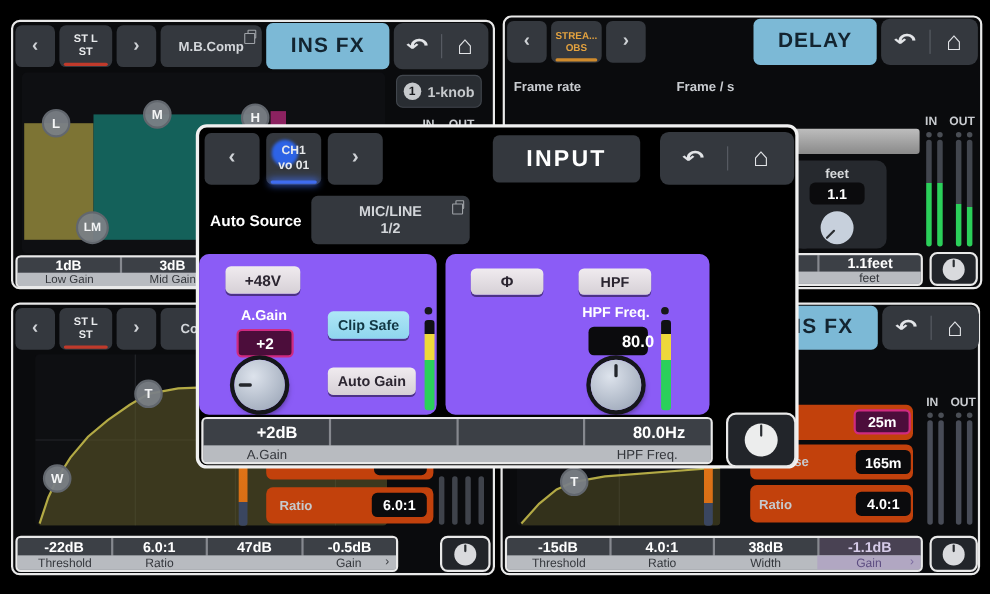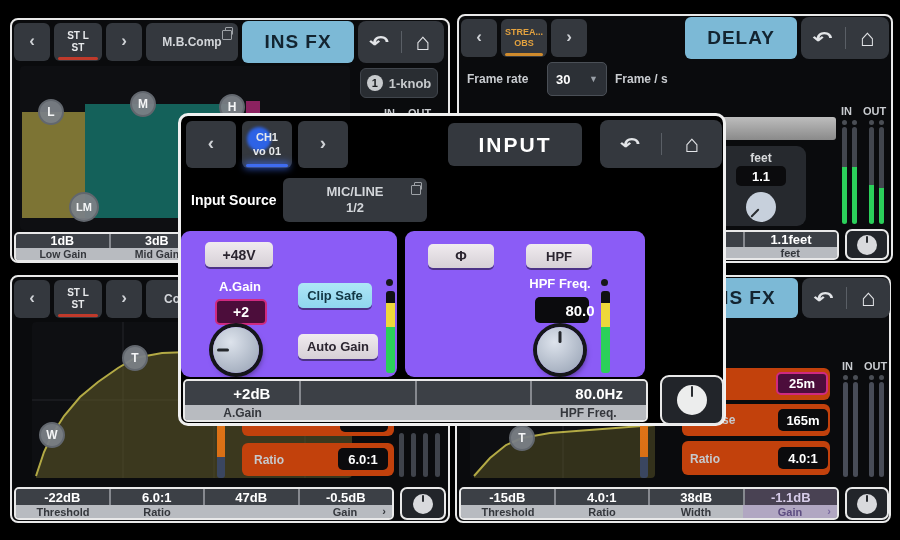--- a/index.html
+++ b/index.html
@@ -24,21 +24,21 @@
   .icon-home{font-size:24px;color:#e3e5e8;line-height:0.9;}
   .copy-icon{position:absolute;top:4px;right:5px;width:8px;height:8px;border:1px solid #9ea2a7;border-radius:1px;}
   .copy-icon::before{content:"";position:absolute;left:-4px;top:2px;width:8px;height:8px;
        border:1px solid #9ea2a7;background:#34383e;border-radius:1px;}
   .footer{position:absolute;border:2px solid #e9e9e9;border-radius:5px;overflow:hidden;
           display:flex;flex-direction:column;background:#86898f;}
   .fvals{display:flex;gap:2px;background:#86898f;flex:1;}
   .fvals .cell{flex:1;background:#3c4046;color:#fff;font-size:13px;font-weight:bold;
                display:flex;align-items:center;justify-content:center;}
   .flabs{display:flex;background:#b8bbc0;height:13px;}
-  .flabs .cell{flex:1;color:#34373c;font-size:11px;font-weight:bold;display:flex;
+  .flabs .cell{flex:1;color:#34373c;font-size:11px;font-weight:normal;display:flex;
                align-items:center;justify-content:center;position:relative;}
   .flabs .chev{position:absolute;right:6px;top:0;font-size:11px;}
   .footer-sm .fvals .cell{font-size:12.5px;}
   .footer-sm .flabs{height:12px;}
   .footer-sm .flabs .cell{font-size:10.5px;}
   .footer-lg .fvals .cell{font-size:15px;padding-left:20px;}
   .footer-lg .flabs{height:15px;}
   .footer-lg .flabs .cell{font-size:12px;}
   .cell.pval{background:#494253;color:#d6cbe8;}
   .cell.plab{background:#b1a7c2;color:#5c4c80;}
@@ -173,24 +173,20 @@
       </div>
     <div class="btn title-btn" style="left:226px;top:1px;width:112px;height:42px;">
         <span>DELAY</span>
       </div>
     <div class="navbox" style="left:342px;top:1px;width:88px;height:42px;">
       <span class="half icon-undo">↶</span>
       <span class="sep"></span>
       <span class="half icon-home">⌂</span>
     </div>
     <div class="smalllabel" style="left:8px;top:56px;color:#c9ccd0;font-size:12px;"><span>Frame rate</span></div>
-    <div class="dropdown" style="left:88px;top:46px;width:60px;height:34px;">
-      <span>30</span>
-      <span class="caret">▼</span>
-    </div>
     <div class="smalllabel" style="left:156px;top:56px;color:#c9ccd0;font-size:12px;"><span>Frame / s</span></div>
 
     <div class="slider" style="left:141px;top:101px;width:236px;height:23px;"></div>
     <div class="abs" style="left:268px;top:132px;width:8px;height:78px;background:#282b30;border-radius:3px;"></div>
 
     <div class="section" style="left:257px;top:130px;width:90px;height:80px;background:#26292e;">
       <div class="whitelabel" style="left:0;top:5px;width:100%;text-align:center;font-size:12px;color:#d8dadc;"><span>feet</span></div>
       <div class="valuebox" style="left:20px;top:20px;width:50px;height:20px;font-size:13px;">
           <span>1.1</span>
         </div>
@@ -271,21 +267,21 @@
       <div class="rowlabel" style="left:12px;top:10px;"><span>Ratio</span></div>
       <div class="valuebox" style="left:96px;top:5px;width:50px;height:22px;font-size:13px;">
           <span>6.0:1</span>
         </div>
     </div>
     <div class="vmeter" style="left:387px;top:156px;width:5px;height:44px;background:#3f434b;"></div>
     <div class="vmeter" style="left:399px;top:156px;width:5px;height:44px;background:#3f434b;"></div>
     <div class="vmeter" style="left:411px;top:156px;width:5px;height:44px;background:#3f434b;"></div>
     <div class="vmeter" style="left:423px;top:156px;width:5px;height:44px;background:#3f434b;"></div>
 
-    <div class="footer" style="left:2px;top:210px;width:380px;height:33px;">
+    <div class="footer" style="left:2px;top:210px;width:348px;height:33px;">
       <div class="fvals">
         <div class="cell">-22dB</div>
         <div class="cell">6.0:1</div>
         <div class="cell">47dB</div>
         <div class="cell">-0.5dB</div>
       </div>
       <div class="flabs">
         <div class="cell">Threshold</div>
         <div class="cell">Ratio</div>
         <div class="cell"></div>
@@ -390,21 +386,21 @@
       </div>
     <div class="btn" style="left:267px;top:7px;width:134px;height:43px;font-size:21px;letter-spacing:2px;color:#fff;">
         <span>INPUT</span>
       </div>
     <div class="navbox" style="left:419px;top:4px;width:122px;height:48px;">
       <span class="half icon-undo">↶</span>
       <span class="sep"></span>
       <span class="half icon-home">⌂</span>
     </div>
 
-    <div class="whitelabel" style="left:10px;top:76px;font-size:14px;"><span>Input Source</span></div>
+    <div class="whitelabel" style="left:10px;top:76px;font-size:14px;"><span>Auto Source</span></div>
     <div class="btn" style="left:102px;top:62px;width:144px;height:44px;font-size:13px;flex-direction:column;line-height:1.25;">
       <span>MIC/LINE</span>
       <span>1/2</span>
       <i class="copy-icon"></i>
     </div>
 
     <div class="section" style="left:0px;top:115px;width:216px;height:146px;">
       <div class="lightbtn" style="left:24px;top:11px;width:68px;height:25px;font-size:14px;">
           <span>+48V</span>
         </div>

